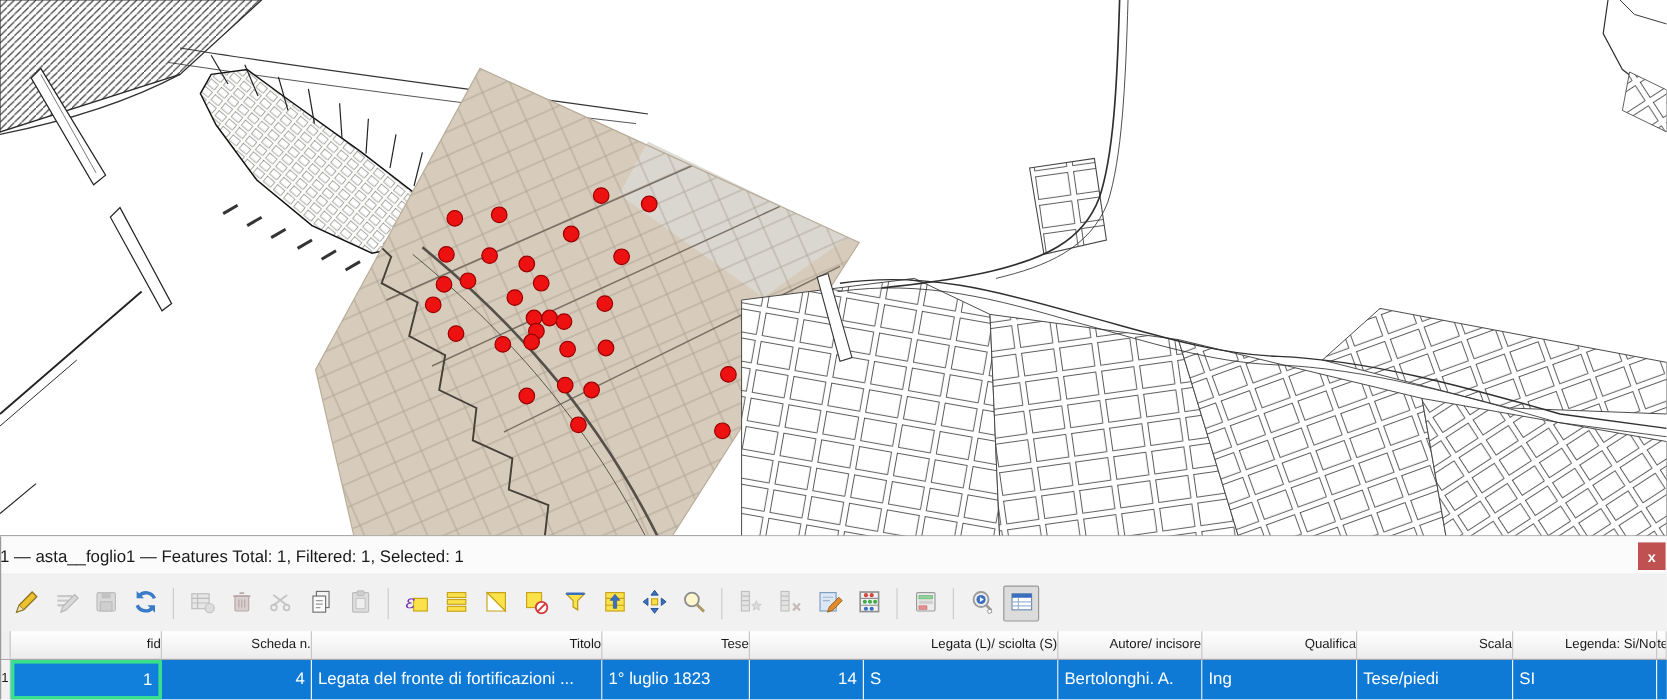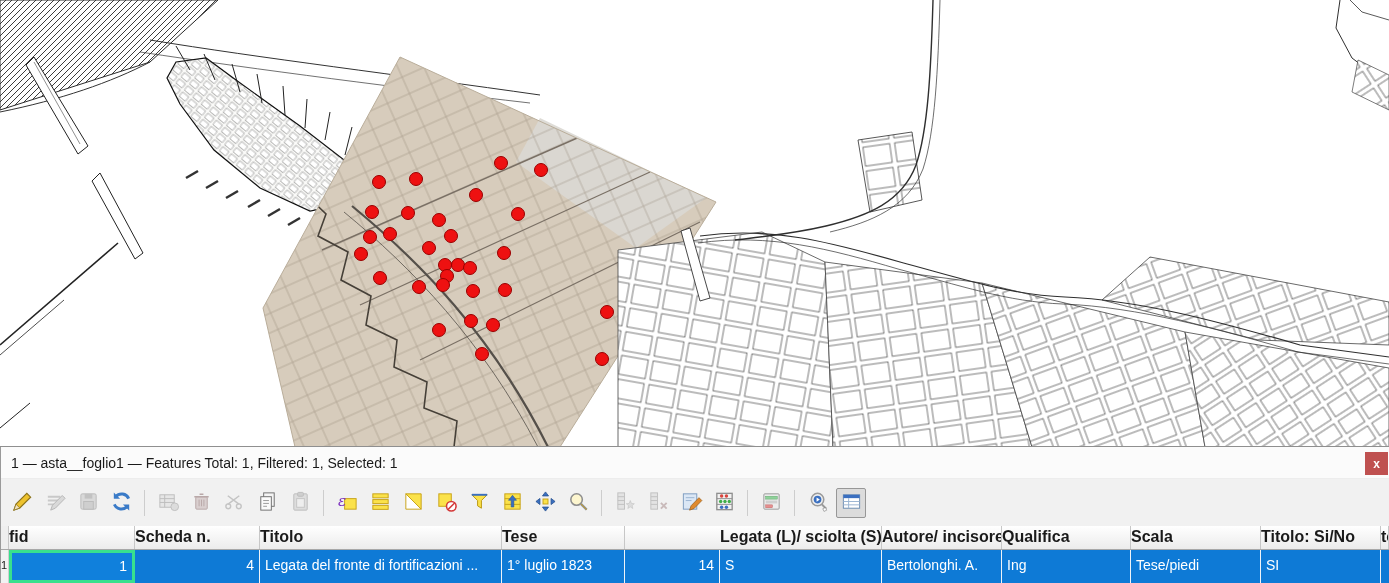--- a/index.html
+++ b/index.html
@@ -6,33 +6,33 @@
   html,body { width:1389px; height:583px; overflow:hidden; font-family:"Liberation Sans", sans-serif; background:#fff; }
 
   
   .map-area { width:1389px; height:447px; position:relative; background:#fff; border-bottom:1px solid #8f8f8f; }
   .map-area svg { display:block; }
 
   
   .panel { width:1389px; height:136px; position:relative; background:#f1f1f1; }
   .panel-edge { position:absolute; left:0; top:0; width:1px; height:136px; background:#9a9a9a; z-index:5; }
 
-  .panel-titlebar { height:32px; background:#fbfbfb; display:flex; align-items:center; padding-left:11px; position:relative; border-bottom:1px solid #ededed; }
+  .panel-titlebar { height:32px; background:#fbfbfb; display:flex; align-items:center; position:relative; border-bottom:1px solid #ededed; }
   .panel-title { font-size:14px; color:#1a1a1a; }
   .close-btn { position:absolute; right:1px; top:5px; width:23px; height:23px; background:#bf5150; color:#fff; border:none; font-size:12px; font-weight:bold; line-height:22px; text-align:center; cursor:pointer; font-family:"Liberation Sans",sans-serif; }
 
   .toolbar { height:47px; background:#f1f1f1; display:flex; align-items:center; padding-left:7px; gap:3px; }
   .tb-btn { width:30px; height:30px; background:transparent; border:1px solid transparent; padding:3px; display:flex; align-items:center; justify-content:center; }
   .tb-btn svg { width:23px; height:23px; }
   .tb-btn.pressed { background:#dcdcdc; border:1px solid #979797; border-radius:2px; }
   .tb-sep { width:1px; height:26px; background:#cdcdcd; margin:0 5px; }
 
   
   .grid-header { height:24px; display:flex; background:linear-gradient(#ffffff,#ececec); border-bottom:1px solid #a8a8a8; }
-  .hcell { font-size:16px; color:#1a1a1a; text-align:left; line-height:22px; border-right:1px solid #c7c7c7; overflow:hidden; white-space:nowrap; flex:none;font-weight:bold; }
+  .hcell { font-size:11px; color:#1a1a1a; text-align:right; line-height:22px; border-right:1px solid #c7c7c7; overflow:hidden; white-space:nowrap; flex:none; }
   .hcorner { background:#efefef; border-right:1px solid #c7c7c7; flex:none; }
 
   .grid-row { height:33px; display:flex; background:#fff; }
   .rownum { width:9px; background:#f2f2f2; font-size:11px; color:#1a1a1a; line-height:30px; padding-left:1px; border-right:1px solid #cfcfcf; flex:none; overflow:hidden; }
   .cell { background:#0e7ad6; color:#fff; font-size:14px; line-height:31px; padding:0 5px; border-right:1px solid #eef3f8; overflow:hidden; white-space:nowrap; flex:none; }
   .cell.right { text-align:right; }
   .cell.current { border:3px solid #38e08d; line-height:26px; background:#1080dc; }
 </style>
 </head>
 <body>
@@ -374,21 +374,21 @@
         <div class="hcorner" style="width: 9px;"></div>
         <div class="hcell" style="width: 126px;">fid</div>
         <div class="hcell" style="width: 125px;">Scheda n.</div>
         <div class="hcell" style="width: 242px;">Titolo</div>
         <div class="hcell" style="width: 123px;">Tese</div>
         <div class="hcell" style="width: 95px; margin-top: 44px;">Num. carta</div>
         <div class="hcell" style="width: 162px;">Legata (L)/ sciolta (S)</div>
         <div class="hcell" style="width: 120px;">Autore/ incisore</div>
         <div class="hcell" style="width: 129px;">Qualifica</div>
         <div class="hcell" style="width: 130px;">Scala</div>
-        <div class="hcell" style="width: 120px;">Titolo: Si/No</div>
+        <div class="hcell" style="width: 120px;">Legenda: Si/No</div>
         <div class="hcell" style="width: 8px;">te</div>
       </div>
     <div class="grid-row" id="grid-row">
         <div class="rownum">1</div>
         <div class="cell right current" style="width: 126px;">1</div>
         <div class="cell right" style="width: 125px;">4</div>
         <div class="cell" style="width: 242px;">Legata del fronte di fortificazioni ...</div>
         <div class="cell" style="width: 123px;">1° luglio 1823</div>
         <div class="cell right" style="width: 95px;">14</div>
         <div class="cell" style="width: 162px;">S</div>

